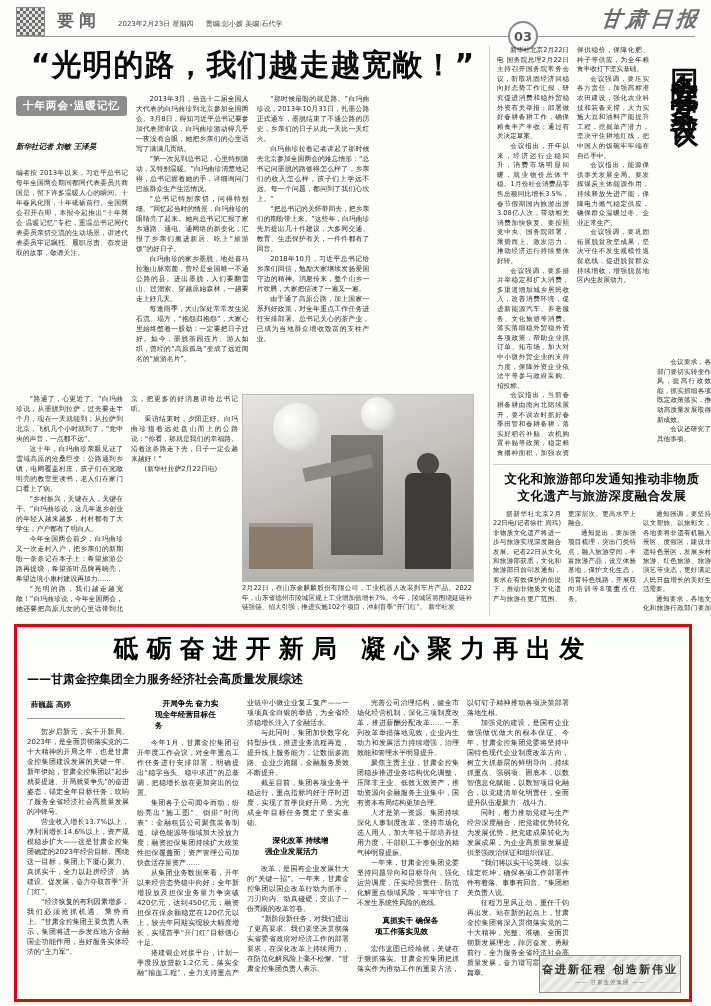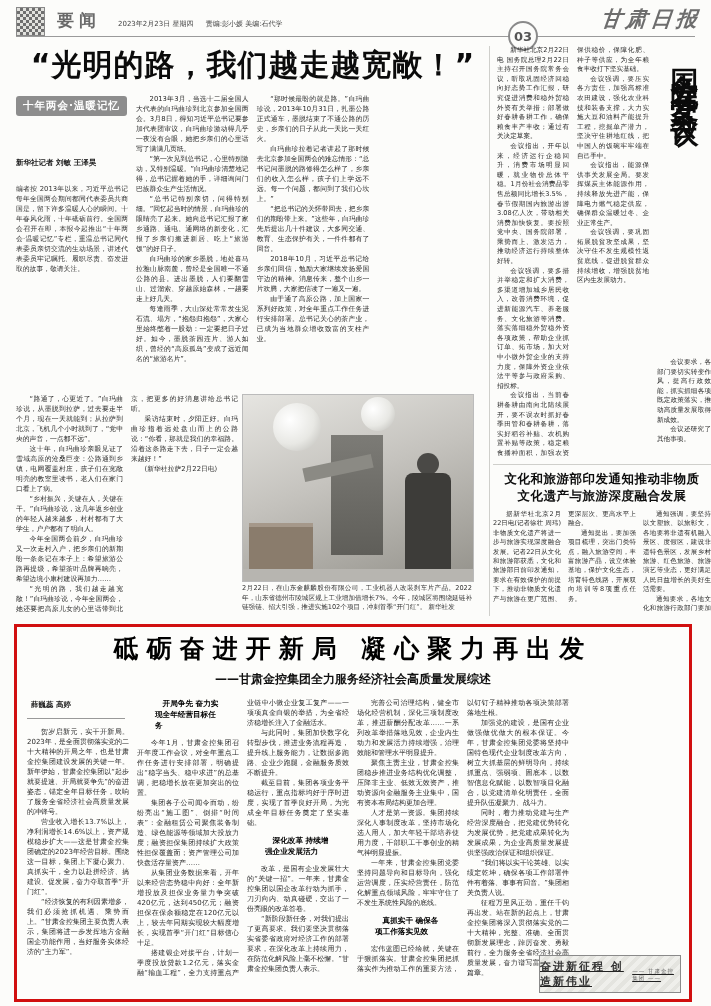--- a/index.html
+++ b/index.html
@@ -16,21 +16,21 @@
       background:#fcfcfa;display:flex;align-items:center;justify-content:center;font-size:13px;font-weight:bold;color:#555;}
   #masthead{position:absolute;right:10px;top:5px;font-family:"DejaVu Serif","Liberation Serif",serif;
       font-size:21px;font-style:italic;font-weight:bold;color:#6d6d6d;letter-spacing:4px;transform:skewX(-6deg);}
   
   #main-top{position:absolute;left:16px;top:46px;width:474px;}
   #main-title{text-align:center;font-size:30px;font-weight:900;letter-spacing:1px;color:#0b0b0b;line-height:1.25;}
   #main-cols{display:flex;margin-top:10px;height:288px;overflow:hidden;}
   #main-col1{width:112px;margin-right:8px;overflow:hidden;}
   #kicker{display:inline-block;background:#8d8d8d;color:#fff;font-size:10.5px;font-weight:bold;
       padding:3px 7px;border-radius:3px;letter-spacing:1px;}
-  #main-byline{margin-top:42px;font-size:7.5px;font-weight:bold;color:#222;}
+  #main-byline{margin-top:26px;font-size:7.5px;font-weight:bold;color:#222;font-style:italic;}
   #editor-note{margin-top:16px;font-size:6.8px;line-height:10px;text-align:justify;color:#333;}
   #main-rest{flex:1;column-count:3;column-gap:8px;column-fill:auto;height:288px;
       font-size:6.8px;line-height:10px;text-align:justify;color:#2a2a2a;}
   .news p{margin:0;text-indent:2em;}
   
   #main-lower{position:absolute;left:16px;top:394px;width:222px;height:220px;column-count:2;column-gap:8px;
       column-fill:auto;font-size:6.8px;line-height:10px;text-align:justify;color:#2a2a2a;overflow:hidden;}
   
   #photo{position:absolute;left:242px;top:394px;width:230px;height:186px;overflow:hidden;
       background:linear-gradient(160deg,#e6e5e1 0%,#c4c2bd 45%,#94928b 100%);border:1px solid #bbb;}
@@ -58,29 +58,29 @@
   #h-divider{position:absolute;left:493px;top:464px;width:218px;height:1px;background:#cfcfcb;}
   #culture{position:absolute;left:493px;top:470px;width:218px;height:146px;overflow:hidden;}
   .culture-title{text-align:center;font-size:12.5px;font-weight:900;color:#0d0d0d;line-height:17px;letter-spacing:0.5px;}
   #culture-cols{margin-top:6px;column-count:3;column-gap:7px;column-fill:auto;height:106px;
       font-size:6.5px;line-height:9.4px;text-align:justify;color:#2a2a2a;}
   
   #feature{position:absolute;left:14px;top:624px;width:672px;height:372px;border:3px solid #d10f0f;
       background:#fdfdfb;box-sizing:content-box;}
   #feature-inner{position:absolute;inset:0;padding:3px 10px;}
   #feature-title{text-align:center;font-size:25px;font-weight:900;letter-spacing:8px;color:#000;margin-top:2px;}
-  #feature-subtitle{text-align:center;font-size:12px;font-weight:bold;color:#111;margin-top:6px;}
+  #feature-subtitle{text-align:left;font-size:12px;font-weight:bold;color:#111;margin-top:6px;}
   #feature-cols{margin-top:10px;height:286px;column-count:6;column-gap:8px;column-fill:auto;overflow:hidden;
       font-size:7px;line-height:10px;text-align:justify;color:#2a2a2a;}
   #feature-byline{font-size:7.5px;font-weight:bold;color:#222;padding:2px 0 8px 4px;border-bottom:1px solid #999;
       margin-bottom:8px;width:92%;}
   .feature-subhead{font-size:7.6px;font-weight:bold;color:#000;line-height:11px;margin:7px 18px;text-align:left;text-indent:1em;}
   #promo{position:absolute;right:8px;bottom:6px;width:140px;height:36px;border:1px solid #8a8a8a;
       background:repeating-linear-gradient(135deg,#efefeb 0 4px,#e4e4df 4px 8px);
-      display:flex;flex-direction:row;align-items:center;justify-content:center;text-decoration:underline;}
+      display:flex;flex-direction:column;align-items:center;justify-content:center;}
   #promo-line1{font-size:11px;font-weight:900;letter-spacing:2px;color:#333;}
   #promo-line2{font-size:5.5px;color:#666;margin-top:2px;letter-spacing:1px;}
 </style>
 </head>
 <body>
 
 <div id="page">
 
   <div id="qr"></div>
   <div id="section-label">要闻</div>

